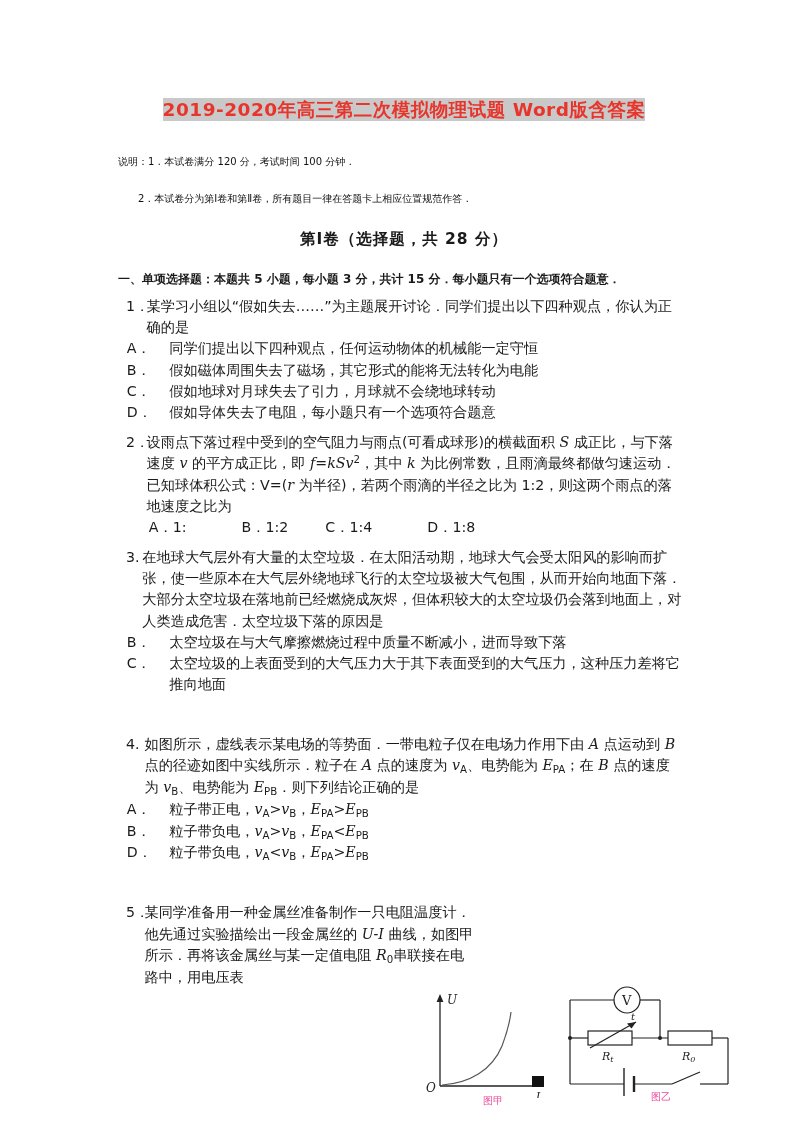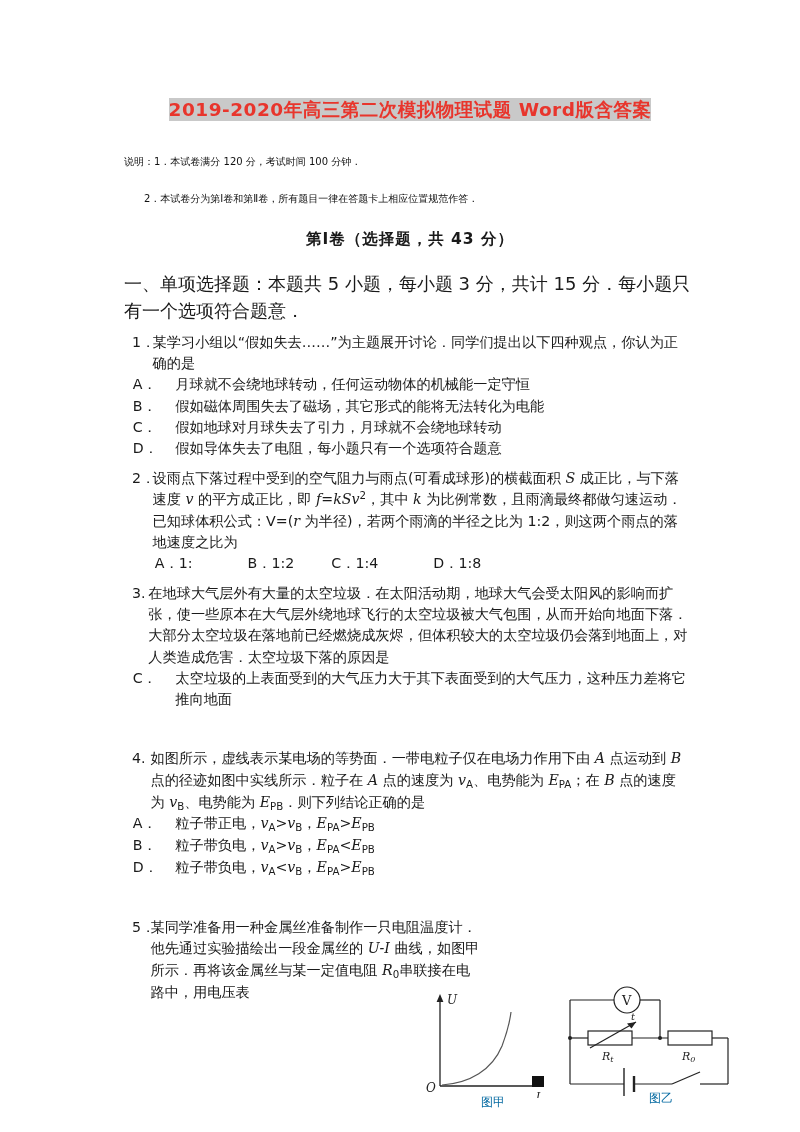--- a/index.html
+++ b/index.html
@@ -17,21 +17,21 @@
   }
   .page {
     position: absolute;
     left: 0; top: 0;
     width: 800px;
     height: 1132px;
     background: #fff;
   }
   .doc {
     position: absolute;
-    left: 124px;
+    left: 118px;
     top: 96px;
     width: 572px;
   }
 
   
   .title-row {
     text-align: center;
     margin: 0 0 30px 0;
     line-height: 1.5;
   }
@@ -55,22 +55,22 @@
 
   
   .vol-head {
     text-align: center;
     font-size: 15.5px;
     font-weight: bold;
     margin: 4px 0 20px 0;
     letter-spacing: 1px;
   }
   .sec-head {
-    font-size: 18px;
-    font-weight: normal;
+    font-size: 12px;
+    font-weight: bold;
     line-height: 1.5;
     margin: 0 0 2px 0;
   }
 
   
   .q {
     font-size: 14.2px;
     line-height: 1.5;
     margin: 8px;
     padding: 0;
@@ -116,52 +116,52 @@
   }
   .fig-b {
     position: absolute;
     left: 430px;
     top: -2px;
     width: 190px;
     height: 144px;
   }
   .fig-cap {
     position: absolute;
-    font-size: 12px;
+    font-size: 10px;
     font-family: Liberation Mono, monospace;
-    color: #0369a1;
+    color: #ec4899;
     width: 100%;
     text-align: center;
   }
   .cap-a { left: 0; top: 106px; }
   .cap-b { left: 18px; top: 104px; }
 </style>
 </head>
 <body>
 
 <div class="page">
 
   <div class="doc">
 
     <div class="title-row">
       <span class="title-text">2019-2020年高三第二次模拟物理试题 Word版含答案</span>
     </div>
 
     <p class="note">说明：1．本试卷满分 120 分，考试时间 100 分钟．</p>
     <p class="note indent">2．本试卷分为第Ⅰ卷和第Ⅱ卷，所有题目一律在答题卡上相应位置规范作答．</p>
 
-    <div class="vol-head">第Ⅰ卷（选择题，共 43 分）</div>
+    <div class="vol-head">第Ⅰ卷（选择题，共 28 分）</div>
 
     <div class="sec-head">一、单项选择题：本题共 5 小题，每小题 3 分，共计 15 分．每小题只有一个选项符合题意．</div>
 
     <div class="q">
       <p class="q-body">
         <span class="q-num">1．</span><span>某学习小组以“假如失去……”为主题展开讨论．同学们提出以下四种观点，你认为正确的是</span>
       </p>
-      <p class="opt"><span class="opt-lbl">A．</span><span>月球就不会绕地球转动，任何运动物体的机械能一定守恒</span></p>
+      <p class="opt"><span class="opt-lbl">A．</span><span>同学们提出以下四种观点，任何运动物体的机械能一定守恒</span></p>
       <p class="opt"><span class="opt-lbl">B．</span><span>假如磁体周围失去了磁场，其它形式的能将无法转化为电能</span></p>
       <p class="opt"><span class="opt-lbl">C．</span><span>假如地球对月球失去了引力，月球就不会绕地球转动</span></p>
       <p class="opt"><span class="opt-lbl">D．</span><span>假如导体失去了电阻，每小题只有一个选项符合题意</span></p>
     </div>
 
     <div class="q">
       <p class="q-body">
         <span class="q-num">2．</span><span>设雨点下落过程中受到的空气阻力与雨点(可看成球形)的横截面积 <i class="v">S</i> 成正比，与下落速度 <i class="v">v</i> 的平方成正比，即 <i class="v">f=kSv</i><sup>2</sup>，其中 <i class="v">k</i> 为比例常数，且雨滴最终都做匀速运动．已知球体积公式：V=(<i class="v">r</i> 为半径)，若两个雨滴的半径之比为 1:2，则这两个雨点的落地速度之比为</span>
       </p>
       <p class="opt" style="text-indent:0;padding-left:1.6em;">
@@ -172,20 +172,21 @@
         <span><span>C．</span><span>1:4</span></span>
         <span style="display:inline-block;width:46px;"></span>
         <span><span>D．</span><span>1:8</span></span>
       </p>
     </div>
 
     <div class="q">
       <p class="q-body" style="padding-left:1.15em;">
         <span class="q-num" style="width:1.15em;margin-left:-1.15em;">3.</span><span>在地球大气层外有大量的太空垃圾．在太阳活动期，地球大气会受太阳风的影响而扩张，使一些原本在大气层外绕地球飞行的太空垃圾被大气包围，从而开始向地面下落．大部分太空垃圾在落地前已经燃烧成灰烬，但体积较大的太空垃圾仍会落到地面上，对人类造成危害．太空垃圾下落的原因是</span>
       </p>
+      <p class="opt"><span class="opt-lbl">B．</span><span>太空垃圾在与大气摩擦燃烧过程中质量不断减小，进而导致下落</span></p>
       <p class="opt"><span class="opt-lbl">C．</span><span>太空垃圾的上表面受到的大气压力大于其下表面受到的大气压力，这种压力差将它推向地面</span></p>
     </div>
 
     <div class="gap-lg"></div>
 
     <div class="q">
       <p class="q-body" style="padding-left:1.3em;">
         <span class="q-num" style="width:1.3em;margin-left:-1.3em;">4.</span><span>如图所示，虚线表示某电场的等势面．一带电粒子仅在电场力作用下由 <i class="v">A</i> 点运动到 <i class="v">B</i> 点的径迹如图中实线所示．粒子在 <i class="v">A</i> 点的速度为 <i class="v">v</i><sub>A</sub>、电势能为 <i class="v">E</i><sub>PA</sub>；在 <i class="v">B</i> 点的速度为 <i class="v">v</i><sub>B</sub>、电势能为 <i class="v">E</i><sub>PB</sub>．则下列结论正确的是</span>
       </p>
       <p class="opt"><span class="opt-lbl">A．</span><span>粒子带正电，<i class="v">v</i><sub>A</sub>&gt;<i class="v">v</i><sub>B</sub>，<i class="v">E</i><sub>PA</sub>&gt;<i class="v">E</i><sub>PB</sub></span></p>

